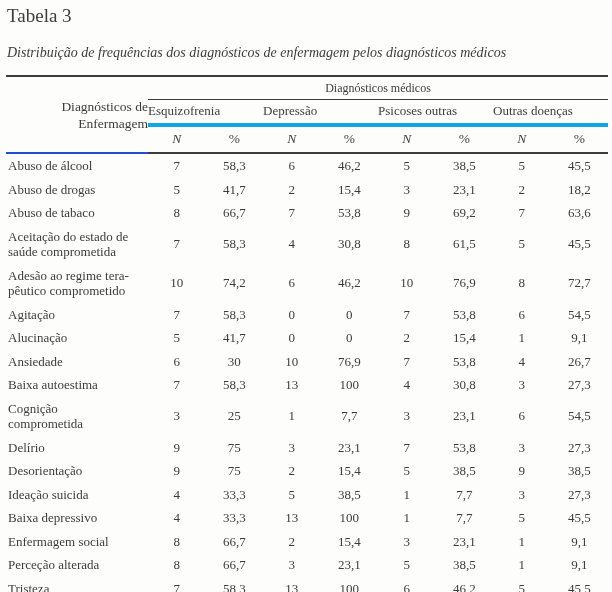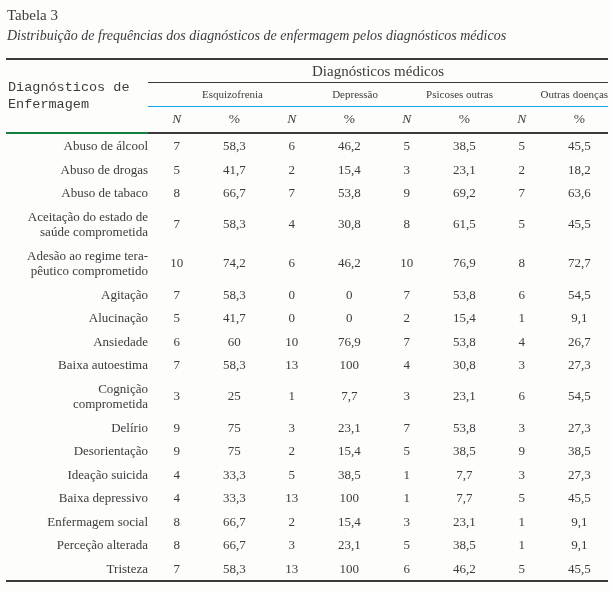--- a/index.html
+++ b/index.html
@@ -13,77 +13,76 @@
     color: #3c3c3c;
   }
   .page {
     width: 612px;
     height: 592px;
     box-sizing: border-box;
     padding: 6px 4px 0 6px;
   }
   .caption { padding-left: 1px; }
   .caption-label {
-    font-size: 15px;
+    font-size: 19px;
     line-height: 19px;
   }
   .caption-title {
     font-size: 14px;
     font-style: italic;
     line-height: 20px;
-    margin-top: 1px;
+    margin-top: 18px;
   }
   table.freq {
     margin-top: 12px;
     width: 602px;
     border-collapse: collapse;
     table-layout: fixed;
     border-top: 2px solid #3c3c3c;
     border-bottom: 2px solid #3c3c3c;
     font-size: 13px;
   }
   col.c-label { width: 142px; }
   col.c-num   { width: 57.5px; }
   th, td {
     font-weight: normal;
     vertical-align: middle;
     padding: 0;
   }
   th.rowhead {
-    text-align: left;
+    text-align: right;
     font-size: 13.5px;
     line-height: 17px;
     padding-left: 2px;
-    border-bottom: 2px solid #15803d;
-    font-family: Liberation Mono, monospace;
+    border-bottom: 2px solid #1d4ed8;
   }
   th.spanhead {
     text-align: center;
-    font-size: 15px;
+    font-size: 12px;
     padding: 3px 0 3px 0;
     line-height: 16px;
     border-bottom: 1px solid #3c3c3c;
   }
   th.group {
-    text-align: right;
-    font-size: 11px;
+    text-align: left;
+    font-size: 13px;
     padding: 3px 0 4px 0;
     line-height: 16px;
-    border-bottom: 1px solid #0ea5e9;
+    border-bottom: 4px solid #0ea5e9;
   }
   th.measure {
     text-align: center;
     font-size: 13.5px;
     padding: 4px 0 5px 0;
     line-height: 16px;
     border-bottom: 2px solid #3c3c3c;
   }
   th.measure.n { font-style: italic; }
   tbody td.rowlabel {
-    text-align: right;
+    text-align: left;
     padding: 4px 0 4px 2px;
     line-height: 15.5px;
   }
   tbody td.val {
     text-align: center;
     padding: 4px 2px;
     line-height: 15.5px;
   }
 </style>
 </head>
@@ -207,21 +206,21 @@
           <td class="val">0</td>
           <td class="val">0</td>
           <td class="val">2</td>
           <td class="val">15,4</td>
           <td class="val">1</td>
           <td class="val">9,1</td>
         </tr>
         <tr>
           <td class="rowlabel">Ansiedade</td>
           <td class="val">6</td>
-          <td class="val">60</td>
+          <td class="val">30</td>
           <td class="val">10</td>
           <td class="val">76,9</td>
           <td class="val">7</td>
           <td class="val">53,8</td>
           <td class="val">4</td>
           <td class="val">26,7</td>
         </tr>
         <tr>
           <td class="rowlabel">Baixa autoestima</td>
           <td class="val">7</td>

